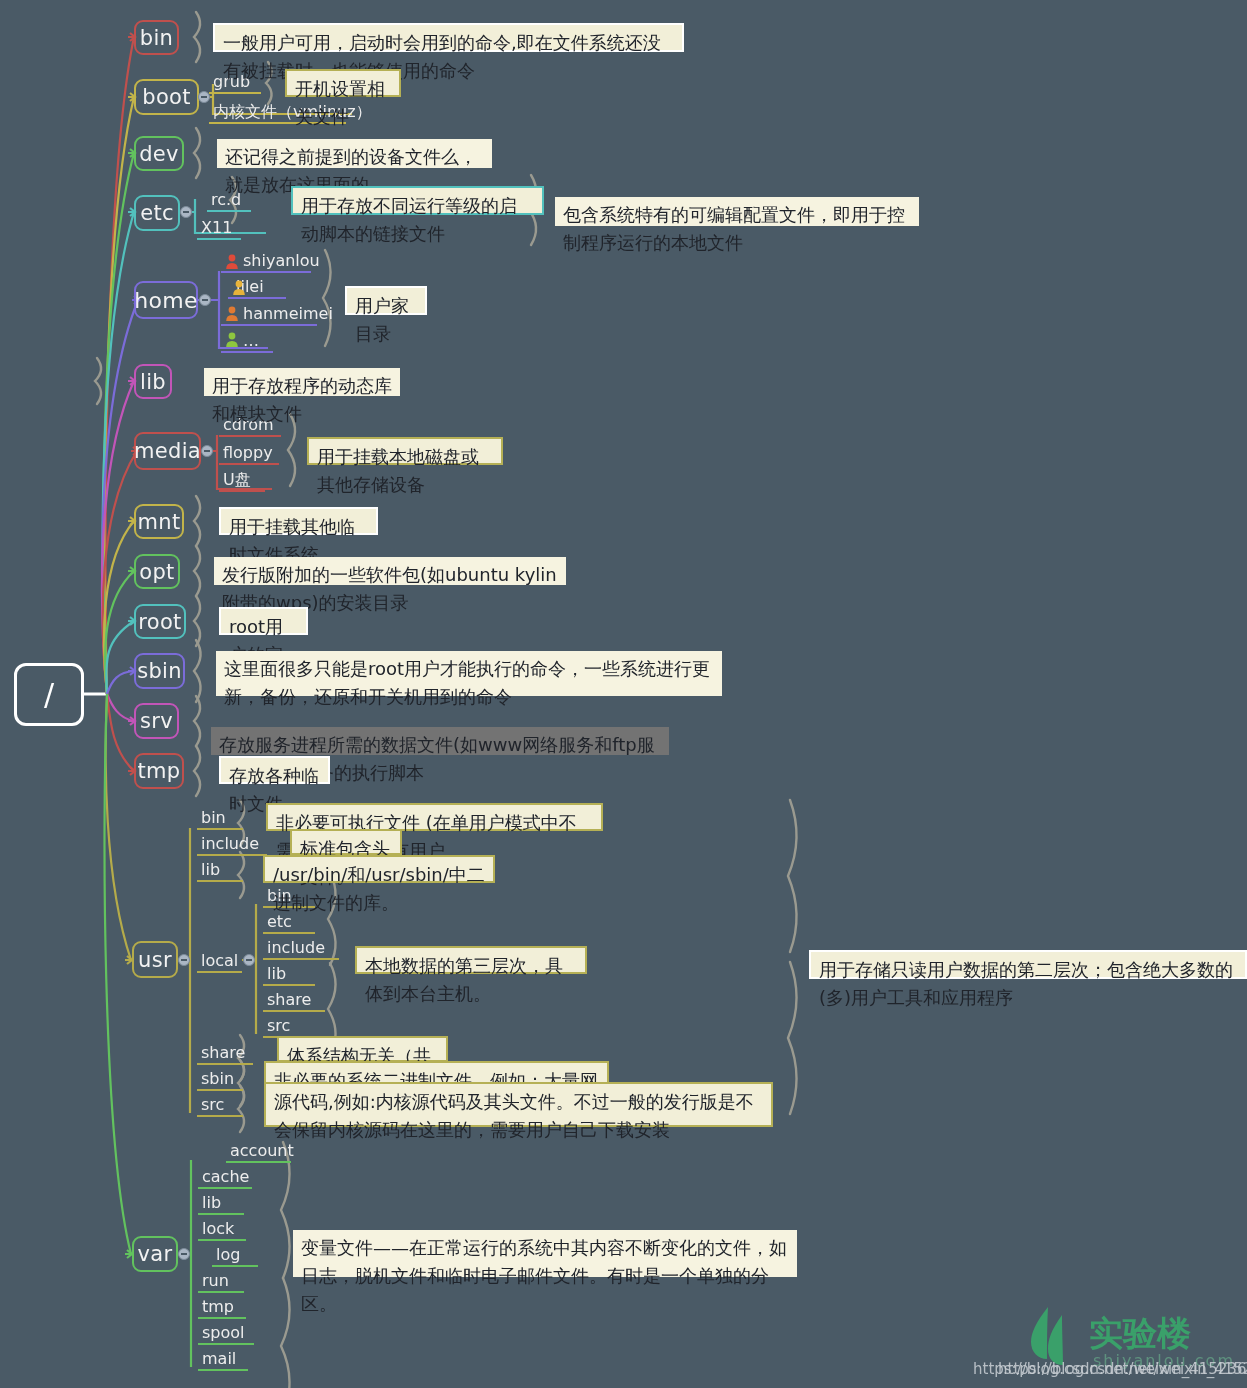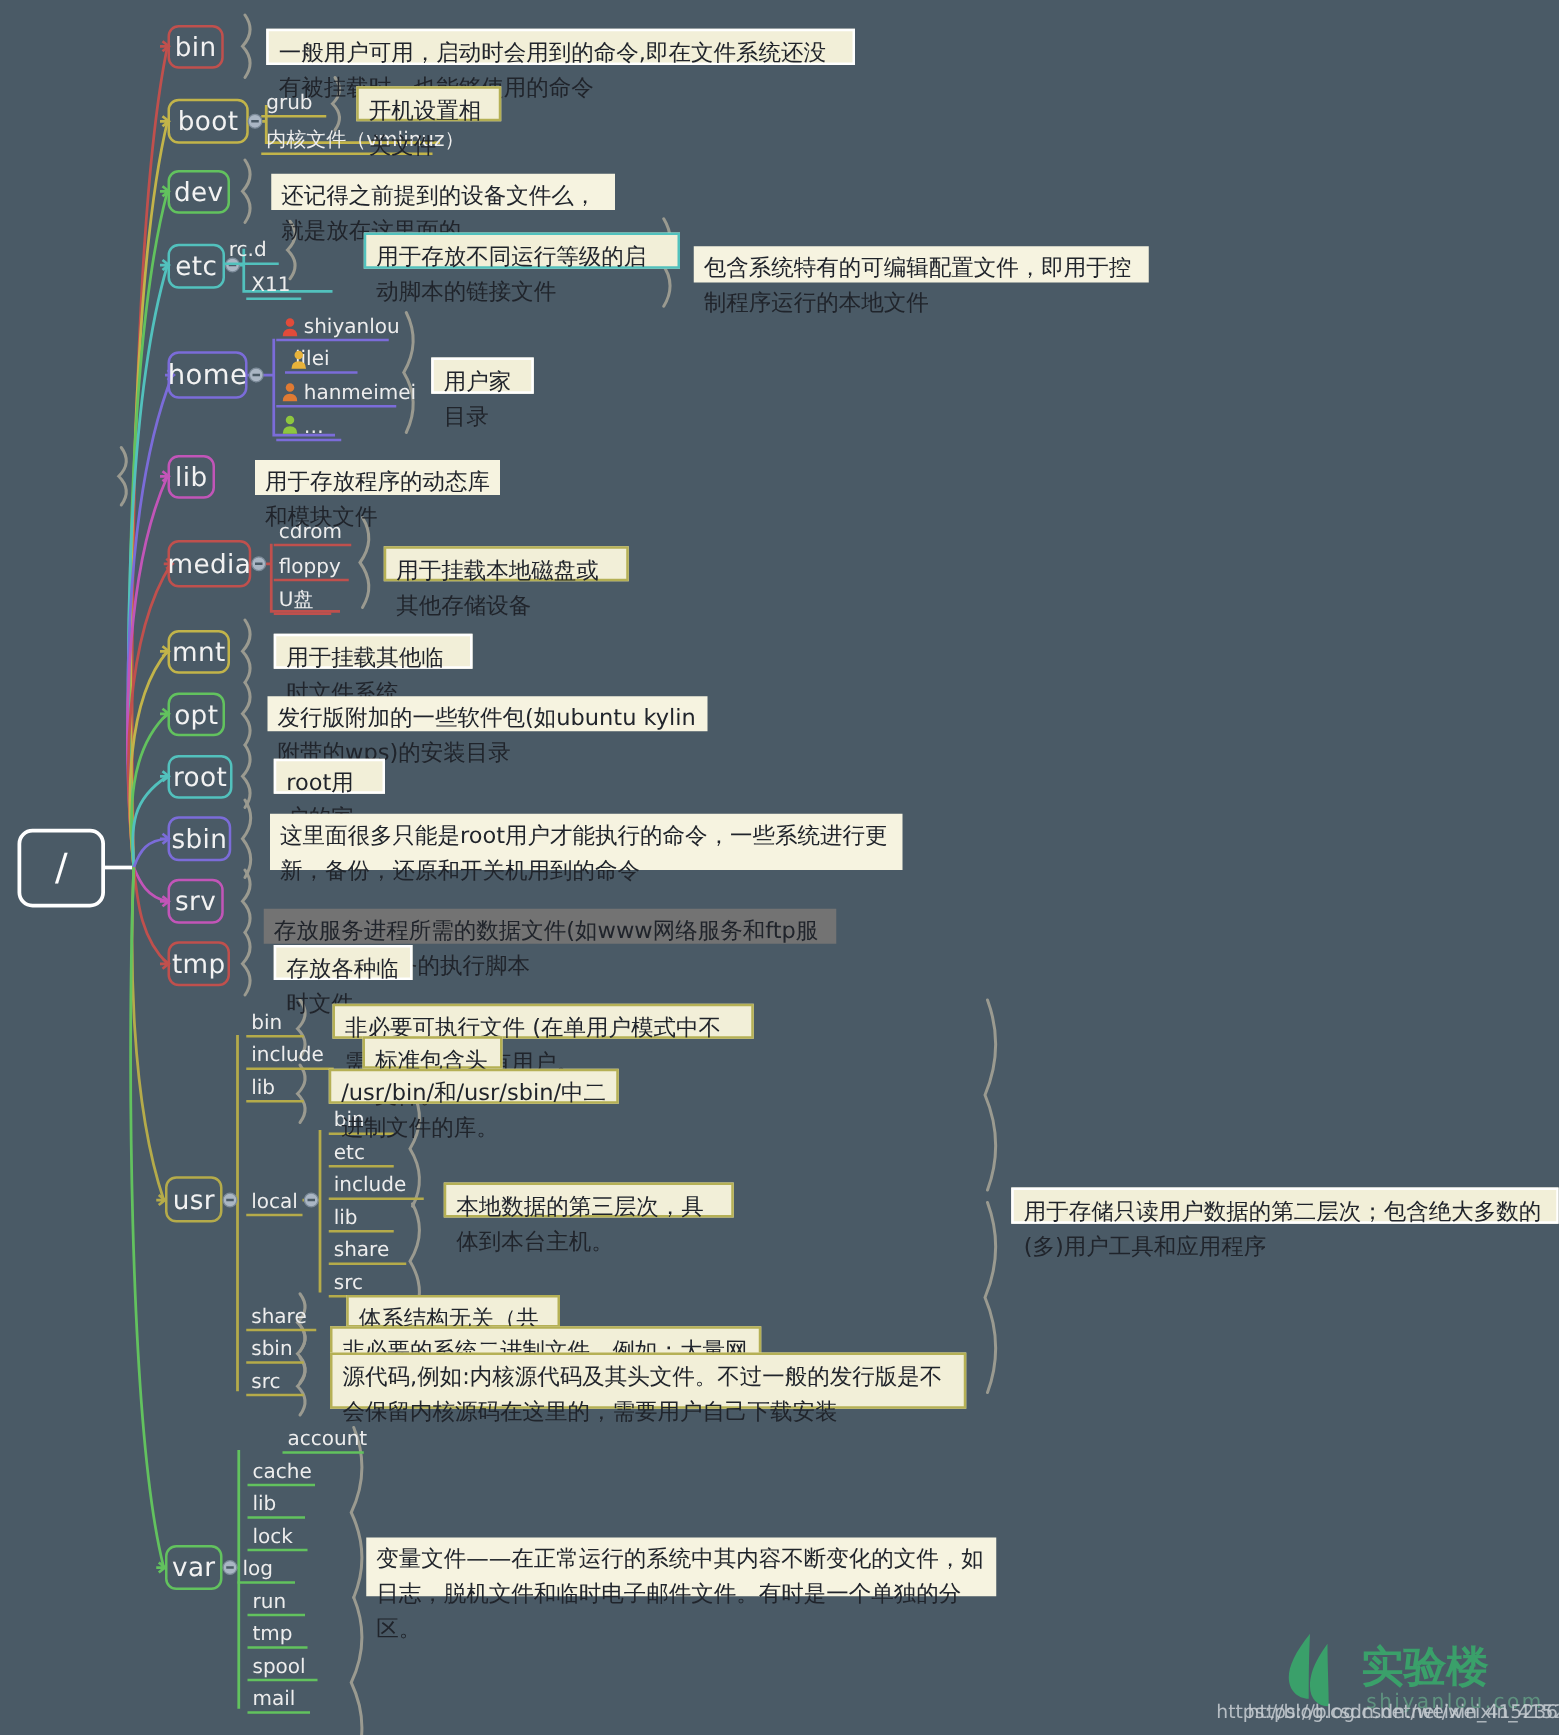--- a/index.html
+++ b/index.html
@@ -239,21 +239,21 @@
     </div>
   <div class="dot" style="left:178px;top:1248px;"></div>
 
   <div class="leaf ul" style="left:209px;top:70px;width:52px;height:24px;border-color:#c2b44a;">
     <span class="lbl">grub</span>
     </div>
   <div class="leaf ul" style="left:209px;top:98px;width:137px;height:26px;border-color:#c2b44a;">
     <span class="lbl">内核文件（vmlinuz）</span>
     </div>
 
-  <div class="leaf ul" style="left:179px;top:189px;width:44px;height:23px;border-color:#52c1bd;">
+  <div class="leaf ul" style="left:207px;top:189px;width:44px;height:23px;border-color:#52c1bd;">
     <span class="lbl">rc.d</span>
     </div>
   <div class="leaf ul" style="left:197px;top:215px;width:44px;height:25px;border-color:#52c1bd;">
     <span class="lbl">X11</span>
     </div>
 
   <div class="leaf ul" style="left:221px;top:250px;width:90px;height:23px;border-color:#7b6cd9;padding-left:22px;">
     <svg class="person" style="left:4px;top:4px;" viewBox="0 0 14 16">
         <circle cx="7" cy="4" r="3.4" fill="#e04b3a"></circle>
         <path d="M1.2,15 q0,-6 5.8,-6 q5.8,0 5.8,6 z" fill="#e04b3a"></path>
@@ -344,21 +344,21 @@
     </div>
   <div class="leaf ul" style="left:198px;top:1166px;width:54px;height:23px;border-color:#62c25e;">
     <span class="lbl">cache</span>
     </div>
   <div class="leaf ul" style="left:198px;top:1192px;width:46px;height:23px;border-color:#62c25e;">
     <span class="lbl">lib</span>
     </div>
   <div class="leaf ul" style="left:198px;top:1218px;width:48px;height:23px;border-color:#62c25e;">
     <span class="lbl">lock</span>
     </div>
-  <div class="leaf ul" style="left:190px;top:1244px;width:46px;height:23px;border-color:#62c25e;">
+  <div class="leaf ul" style="left:212px;top:1244px;width:46px;height:23px;border-color:#62c25e;">
     <span class="lbl">log</span>
     </div>
   <div class="leaf ul" style="left:198px;top:1270px;width:46px;height:23px;border-color:#62c25e;">
     <span class="lbl">run</span>
     </div>
   <div class="leaf ul" style="left:198px;top:1296px;width:48px;height:23px;border-color:#62c25e;">
     <span class="lbl">tmp</span>
     </div>
   <div class="leaf ul" style="left:198px;top:1322px;width:56px;height:23px;border-color:#62c25e;">
     <span class="lbl">spool</span>

